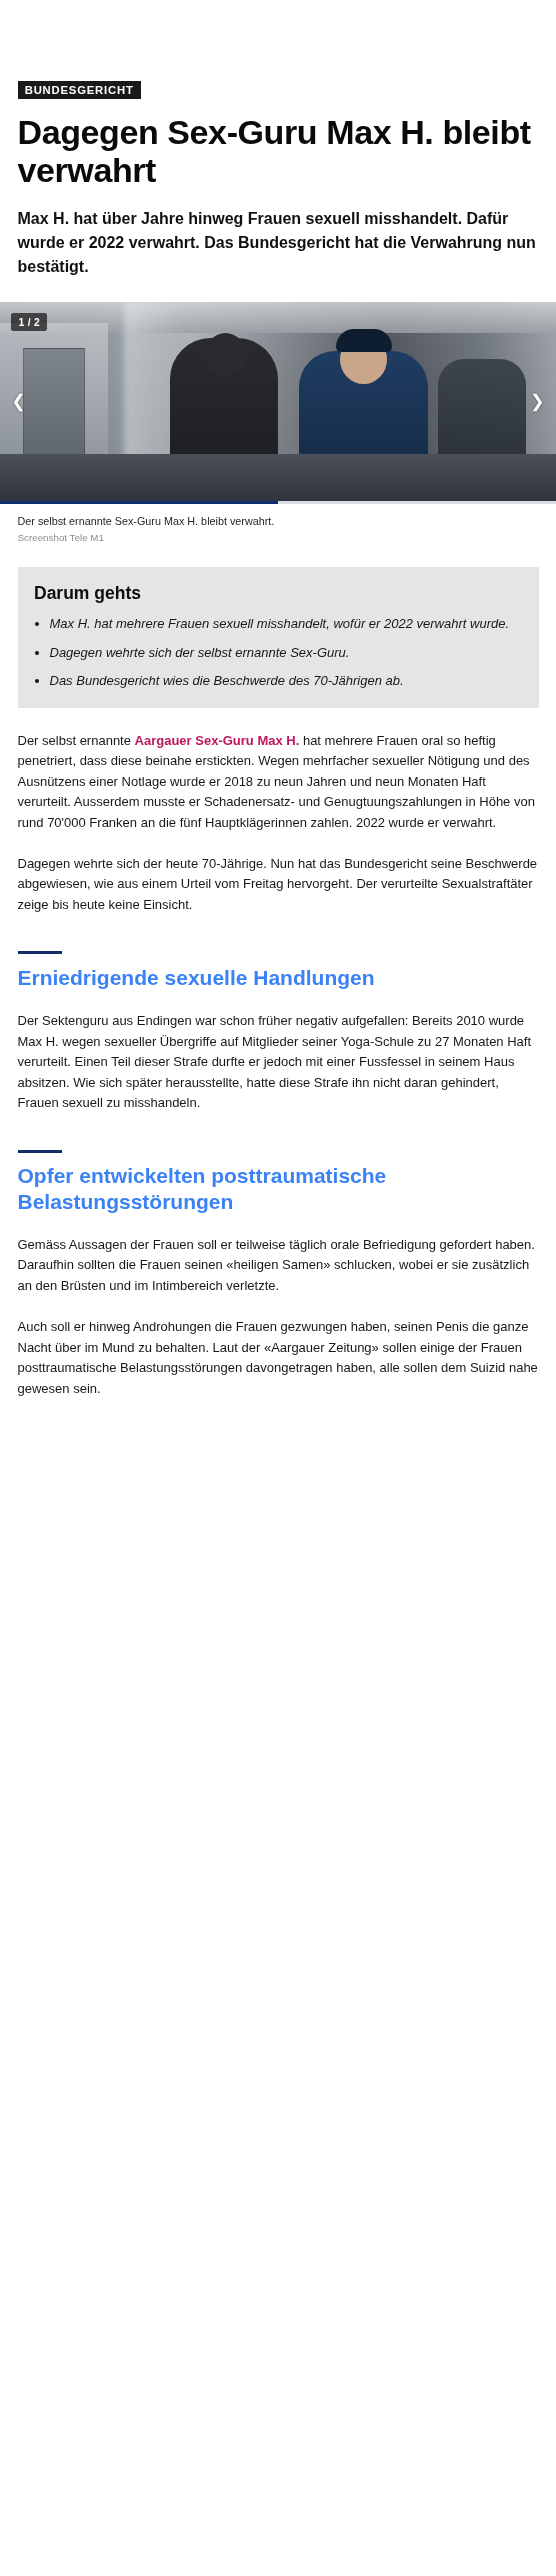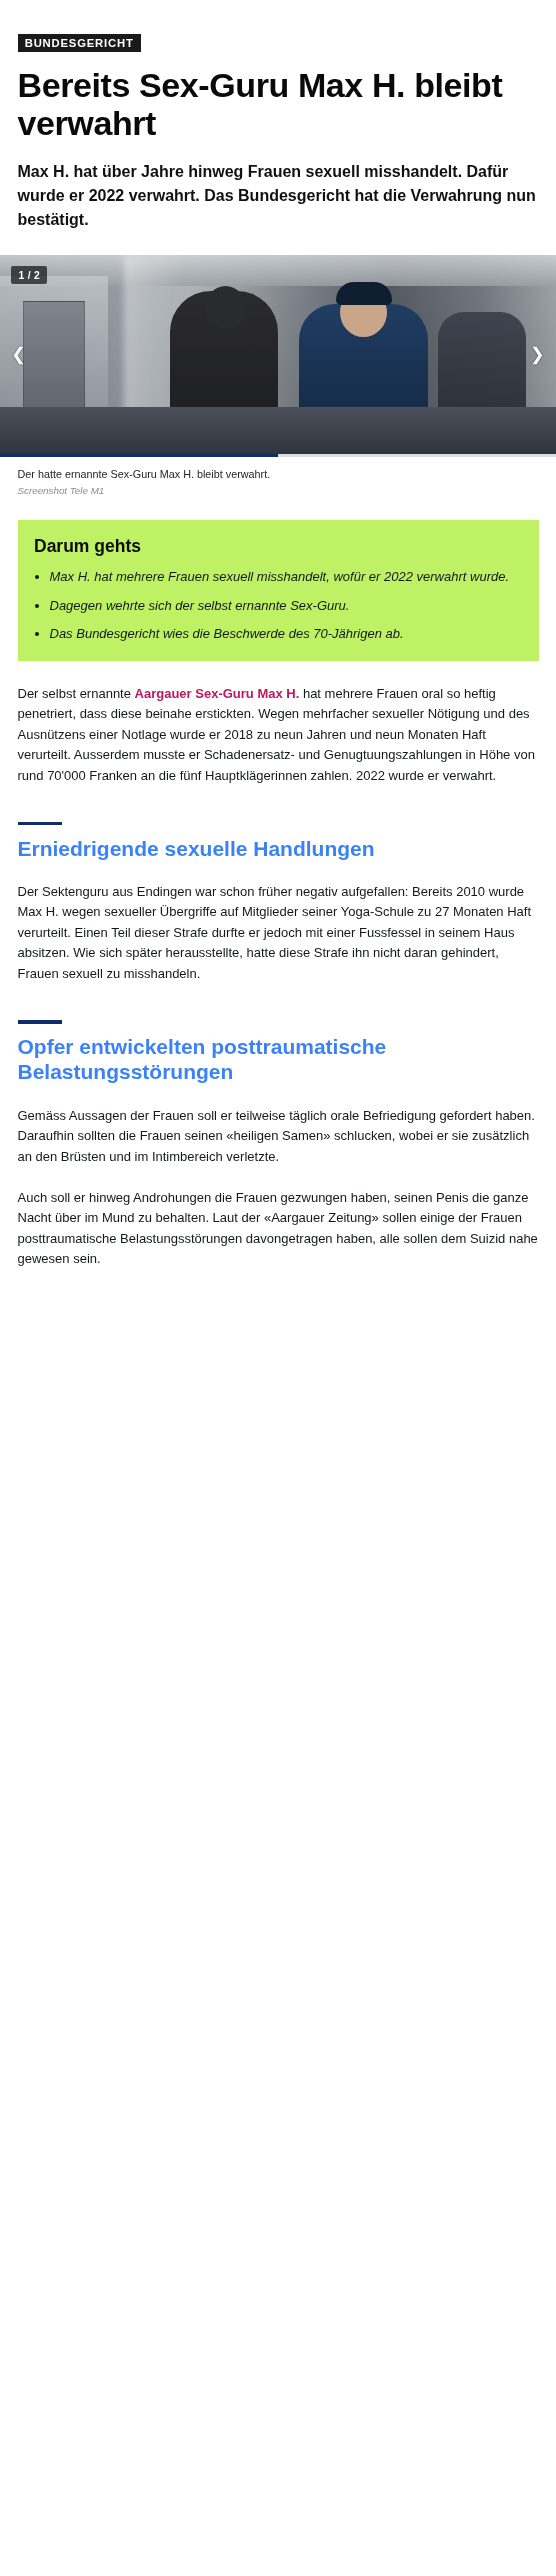--- a/index.html
+++ b/index.html
@@ -12,20 +12,21 @@
   body {
     width: 556px;
     min-height: 3312px;
     position: relative;
     overflow-x: hidden;
   }
   .page {
     width: 556px;
     padding: 16px 0 0 0;
     background: #ffffff;
+    margin-top: 47px;
   }
   
   .kicker-wrap {
     padding: 17.5px 17.5px 0 17.5px;
   }
   .kicker {
     display: inline-block;
     background: #1a1a1a;
     color: #ffffff;
     font-size: 11.3px;
@@ -162,26 +163,25 @@
   .caption {
     padding: 9.3px 17.5px 0 17.5px;
     font-size: 10.8px;
     line-height: 1.45;
     color: #262626;
   }
   .credit {
     padding: 3.1px 17.5px 0 17.5px;
     font-size: 9.8px;
     color: #8d8d8d;
-    font-style: italic;
   }
   
   .summary {
     margin: 24px 17.5px 0 17.5px;
-    background: #bef264;
+    background: #e5e5e5;
     padding: 15.5px 16.5px 17.5px 16.5px;
   }
   .summary h2 {
     margin: 0 0 10.3px 0;
     font-size: 17.5px;
     font-weight: bold;
     color: #0d0d0d;
   }
   .summary ul {
     margin: 0;
@@ -228,21 +228,21 @@
 </style>
 </head>
 <body>
 
 <div class="page">
 
   <div class="kicker-wrap">
     <span class="kicker">BUNDESGERICHT</span>
   </div>
 
-  <h1 class="headline">Bereits Sex-Guru Max H. bleibt verwahrt</h1>
+  <h1 class="headline">Dagegen Sex-Guru Max H. bleibt verwahrt</h1>
 
   <p class="lede">Max H. hat über Jahre hinweg Frauen sexuell misshandelt. Dafür wurde er 2022 verwahrt. Das Bundesgericht hat die Verwahrung nun bestätigt.</p>
 
   <div class="gallery">
     <div class="gallery-frame">
       <div class="photo">
         <div class="ceiling"></div>
         <div class="wall-left"></div>
         <div class="door"></div>
         <div class="glow"></div>
@@ -256,36 +256,37 @@
       </div>
       <div class="counter">1 / 2</div>
       <div class="nav-arrow prev">❮</div>
       <div class="nav-arrow next">❯</div>
     </div>
     <div class="progress-bar">
       <div class="fill" style="width: 50%;"></div>
     </div>
   </div>
 
-  <div class="caption">Der hatte ernannte Sex-Guru Max H. bleibt verwahrt.</div>
+  <div class="caption">Der selbst ernannte Sex-Guru Max H. bleibt verwahrt.</div>
   <div class="credit">Screenshot Tele M1</div>
 
   <div class="summary">
     <h2>Darum gehts</h2>
     <ul>
       <li>Max H. hat mehrere Frauen sexuell misshandelt, wofür er 2022 verwahrt wurde.</li>
       <li>Dagegen wehrte sich der selbst ernannte Sex-Guru.</li>
       <li>Das Bundesgericht wies die Beschwerde des 70-Jährigen ab.</li>
     </ul>
   </div>
 
   <div class="body-wrap">
 
     <p class="body"><span>Der selbst ernannte </span><a class="inline-link" href="#">Aargauer Sex-Guru Max H.</a><span> hat mehrere Frauen oral so heftig penetriert, dass diese beinahe erstickten. Wegen mehrfacher sexueller Nötigung und des Ausnützens einer Notlage wurde er 2018 zu neun Jahren und neun Monaten Haft verurteilt. Ausserdem musste er Schadenersatz- und Genugtuungszahlungen in Höhe von rund 70'000 Franken an die fünf Hauptklägerinnen zahlen. 2022 wurde er verwahrt.</span></p>
 
+    <p class="body">Dagegen wehrte sich der heute 70-Jährige. Nun hat das Bundesgericht seine Beschwerde abgewiesen, wie aus einem Urteil vom Freitag hervorgeht. Der verurteilte Sexualstraftäter zeige bis heute keine Einsicht.</p>
 
     <h2 class="section">Erniedrigende sexuelle Handlungen</h2>
 
     <p class="body">Der Sektenguru aus Endingen war schon früher negativ aufgefallen: Bereits 2010 wurde Max H. wegen sexueller Übergriffe auf Mitglieder seiner Yoga-Schule zu 27 Monaten Haft verurteilt. Einen Teil dieser Strafe durfte er jedoch mit einer Fussfessel in seinem Haus absitzen. Wie sich später herausstellte, hatte diese Strafe ihn nicht daran gehindert, Frauen sexuell zu misshandeln.</p>
 
 
     <h2 class="section">Opfer entwickelten posttraumatische Belastungsstörungen</h2>
 
     <p class="body">Gemäss Aussagen der Frauen soll er teilweise täglich orale Befriedigung gefordert haben. Daraufhin sollten die Frauen seinen «heiligen Samen» schlucken, wobei er sie zusätzlich an den Brüsten und im Intimbereich verletzte.</p>
 

